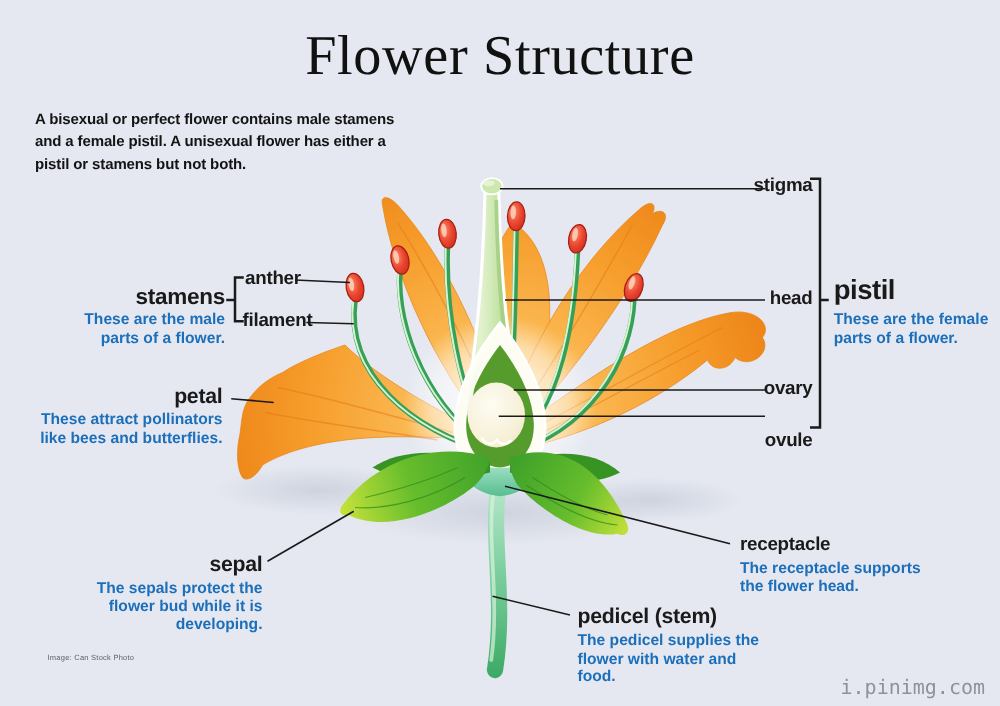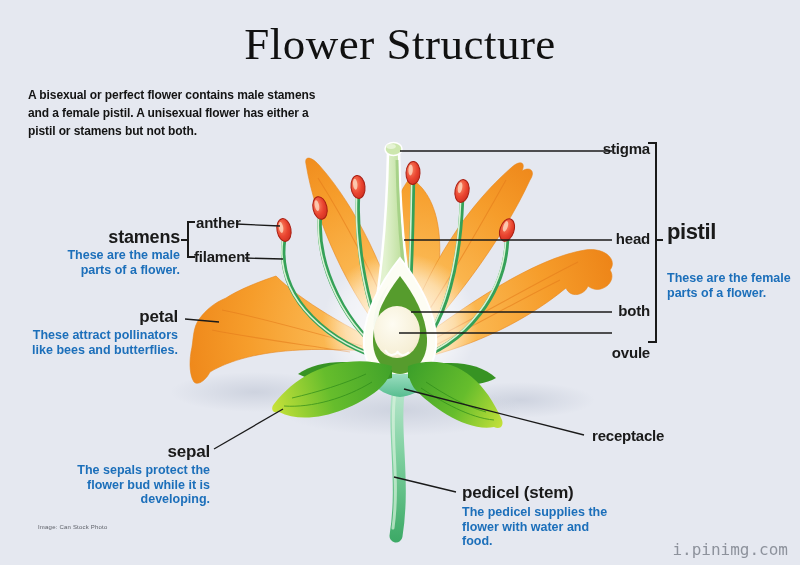--- a/index.html
+++ b/index.html
@@ -224,43 +224,45 @@
     </g>
   </svg>
 
   <div class="title">Flower Structure</div>
   <div class="intro">A bisexual or perfect flower contains male stamens
 and a female pistil. A unisexual flower has either a
 pistil or stamens but not both.</div>
 
   <div class="lbl t15 ra" style="right:150px; top:141px;">stigma</div>
   <div class="lbl t15 ra" style="right:150px; top:231px;">head</div>
-  <div class="lbl t15 ra" style="right:150px; top:303px;">both</div>
+  <div class="lbl t15 ra" style="right:150px; top:303px;">ovary</div>
   <div class="lbl t15 ra" style="right:150px; top:324px;margin-top:21px;">ovule</div>
 
   <div class="lbl t22" style="left:667px; top:220px;">pistil</div>
-  <div class="desc" style="left:667px; top:248px;margin-top:23px;">These are the female
+  <div class="desc" style="left:667px; top:248px;">These are the female
 parts of a flower.</div>
 
   <div class="lbl t18 ra" style="right:620px; top:228px;">stamens</div>
   <div class="desc ra" style="right:620px; top:248px;">These are the male
 parts of a flower.</div>
   <div class="lbl t15" style="left:196px; top:215px;">anther</div>
   <div class="lbl t15" style="left:194px; top:249px;">filament</div>
 
   <div class="lbl t17 ra" style="right:622px; top:308px;margin-left:32px;">petal</div>
   <div class="desc ra" style="right:622px; top:328px;">These attract pollinators
 like bees and butterflies.</div>
 
   <div class="lbl t17 ra" style="right:590px; top:443px;">sepal</div>
   <div class="desc ra" style="right:590px; top:463px;">The sepals protect the
 flower bud while it is
 developing.</div>
 
   <div class="lbl t15" style="left:592px; top:428px;">receptacle</div>
+  <div class="desc" style="left:592px; top:447px;">The receptacle supports
+the flower head.</div>
 
   <div class="lbl t17" style="left:462px; top:484px;">pedicel (stem)</div>
   <div class="desc" style="left:462px; top:505px;">The pedicel supplies the
 flower with water and
 food.</div>
 
   <div class="credit">Image: Can Stock Photo</div>
   <div class="watermark">i.pinimg.com</div>
 </div>
 

